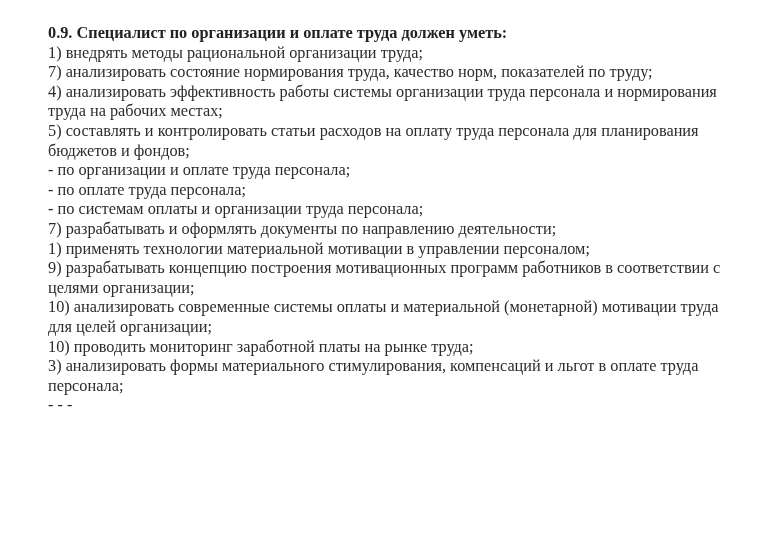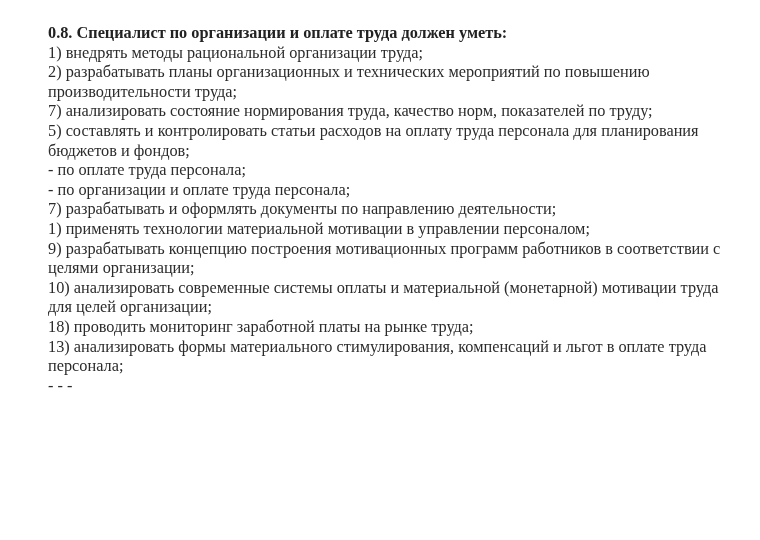--- a/index.html
+++ b/index.html
@@ -14,27 +14,28 @@
     line-height: 19.6px;
     color: #2b2b2b;
   }
   .heading { font-weight: bold; color: #222222; }
   .line { margin: 0; white-space: normal; }
 </style>
 </head>
 <body>
 
 <div class="doc">
-  <p class="line heading">0.8. Специалист по организации и оплате труда должен уметь:</p>
+  <p class="line heading">0.9. Специалист по организации и оплате труда должен уметь:</p>
   <p class="line">1) внедрять методы рациональной организации труда;</p>
-  <p class="line">2) разрабатывать планы организационных и технических мероприятий по повышению производительности труда;</p>
   <p class="line">7) анализировать состояние нормирования труда, качество норм, показателей по труду;</p>
+  <p class="line">4) анализировать эффективность работы системы организации труда персонала и нормирования труда на рабочих местах;</p>
   <p class="line">5) составлять и контролировать статьи расходов на оплату труда персонала для планирования бюджетов и фондов;</p>
+  <p class="line">- по организации и оплате труда персонала;</p>
   <p class="line">- по оплате труда персонала;</p>
-  <p class="line">- по организации и оплате труда персонала;</p>
+  <p class="line">- по системам оплаты и организации труда персонала;</p>
   <p class="line">7) разрабатывать и оформлять документы по направлению деятельности;</p>
   <p class="line">1) применять технологии материальной мотивации в управлении персоналом;</p>
   <p class="line">9) разрабатывать концепцию построения мотивационных программ работников в соответствии с целями организации;</p>
   <p class="line">10) анализировать современные системы оплаты и материальной (монетарной) мотивации труда для целей организации;</p>
-  <p class="line">18) проводить мониторинг заработной платы на рынке труда;</p>
-  <p class="line">13) анализировать формы материального стимулирования, компенсаций и льгот в оплате труда персонала;</p>
+  <p class="line">10) проводить мониторинг заработной платы на рынке труда;</p>
+  <p class="line">3) анализировать формы материального стимулирования, компенсаций и льгот в оплате труда персонала;</p>
   <p class="line">- - -</p>
 </div>
 
 </body></html>

